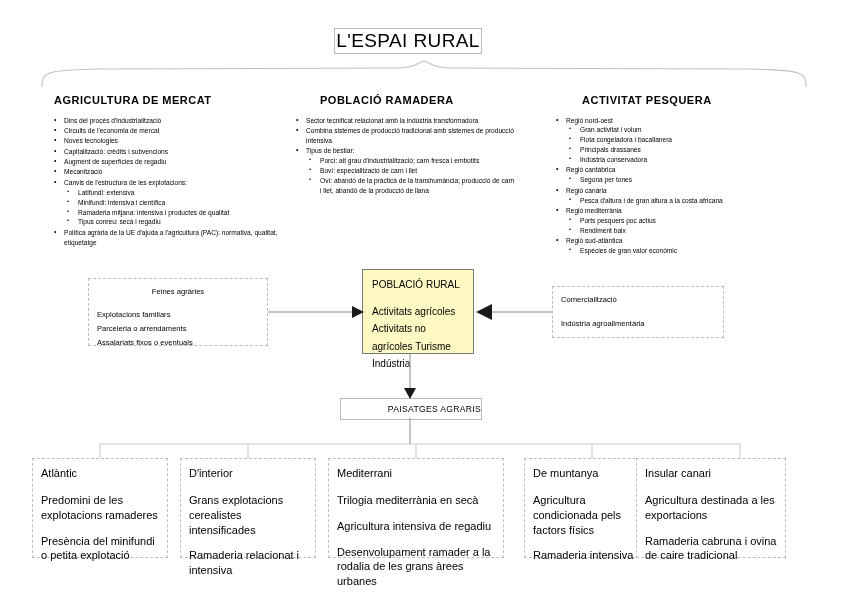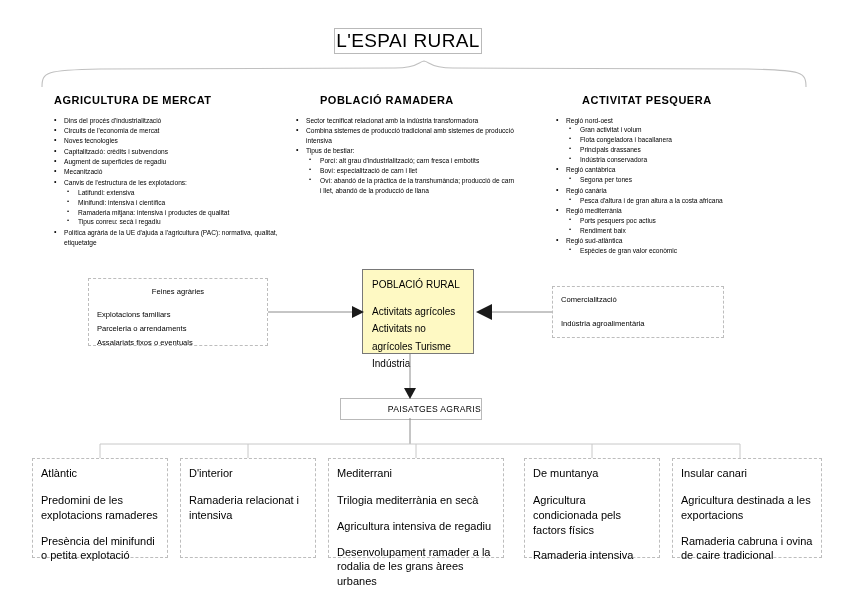--- a/index.html
+++ b/index.html
@@ -81,21 +81,21 @@
     position:absolute;top:458px;width:136px;height:100px;
     border:1px dashed #bdbdbd;background:#fff;
     font-size:11px;line-height:1.35;padding:7px 8px;box-sizing:border-box;
   }
   .bbox .bhead{display:block;margin-bottom:12px;}
   .bbox .bitem{display:block;margin-bottom:11px;}
   .b1{left:32px;}
   .b2{left:180px;}
   .b3{left:328px;width:176px;}
   .b4{left:524px;}
-  .b5{left:672px;width:150px;}
+  .b5{left:636px;width:150px;}
   svg.arrows{position:absolute;left:0;top:0;width:848px;height:599px;
     pointer-events:none;}
 </style>
 </head>
 <body>
 
 <div class="canvas">
 
   <div class="title-box">
     <span>L'ESPAI RURAL</span>
@@ -226,20 +226,21 @@
     <span>PAISATGES AGRARIS</span>
   </div>
 
   <div class="bbox b1">
     <span class="bhead">Atlàntic</span>
     <span class="bitem">Predomini de les explotacions ramaderes</span>
     <span class="bitem">Presència del minifundi o petita explotació</span>
   </div>
   <div class="bbox b2">
     <span class="bhead">D'interior</span>
+    <span class="bitem">Grans explotacions cerealistes intensificades</span>
     <span class="bitem">Ramaderia relacionat i intensiva</span>
   </div>
   <div class="bbox b3">
     <span class="bhead">Mediterrani</span>
     <span class="bitem">Trilogia mediterrània en secà</span>
     <span class="bitem">Agricultura intensiva de regadiu</span>
     <span class="bitem">Desenvolupament ramader a la rodalia de les grans àrees urbanes</span>
   </div>
   <div class="bbox b4">
     <span class="bhead">De muntanya</span>

